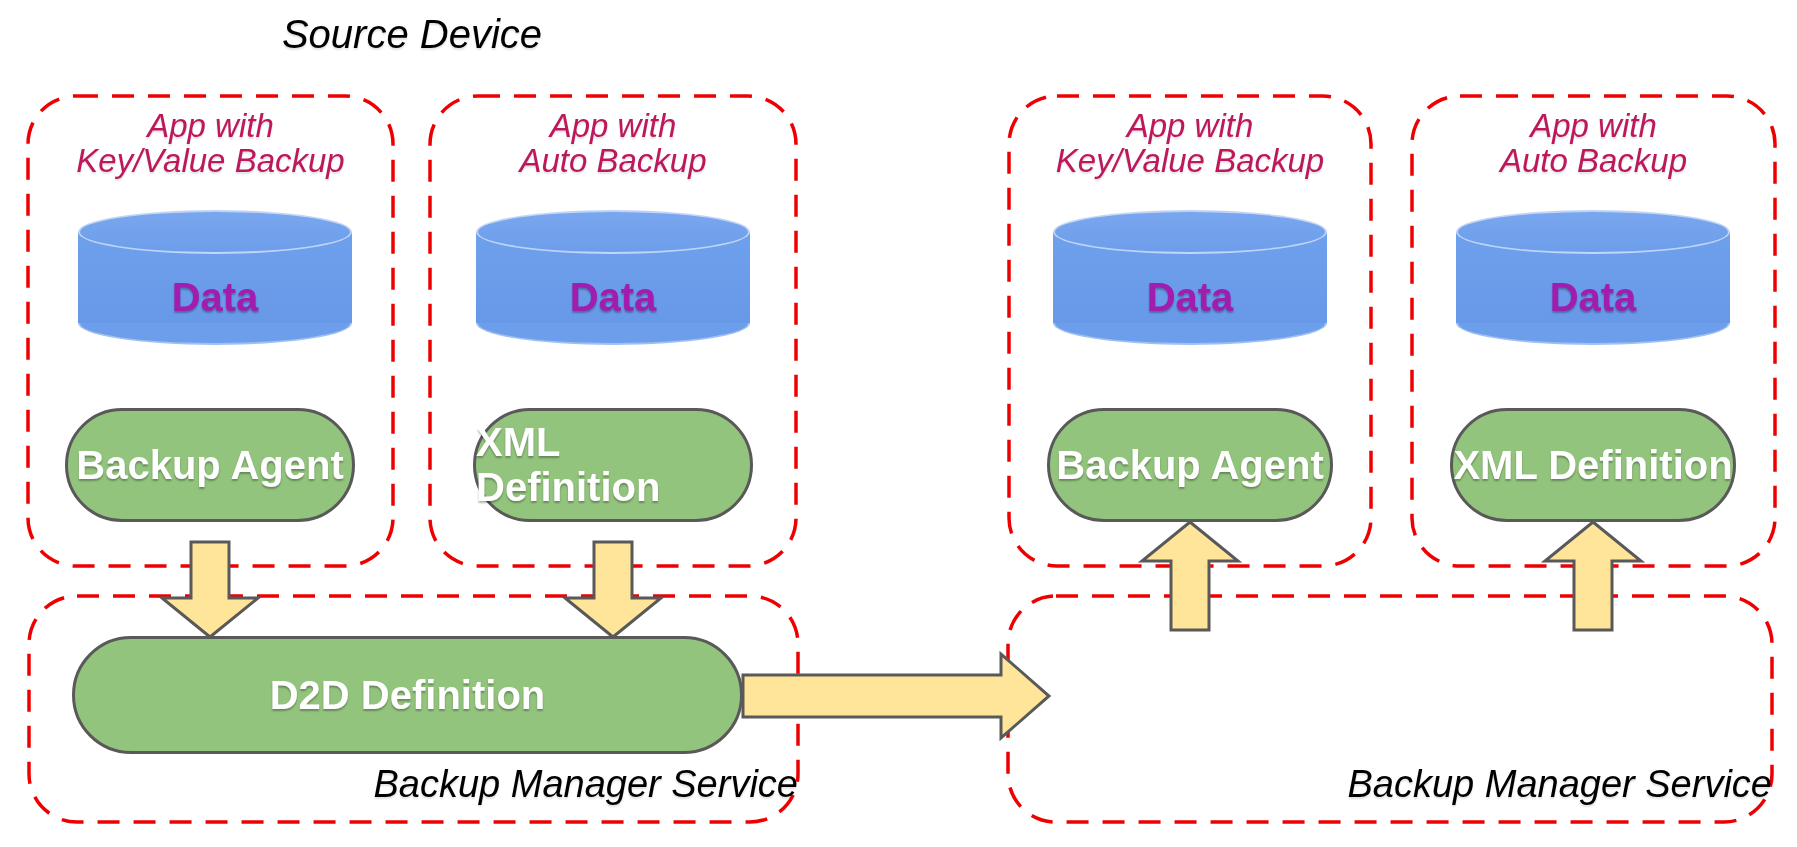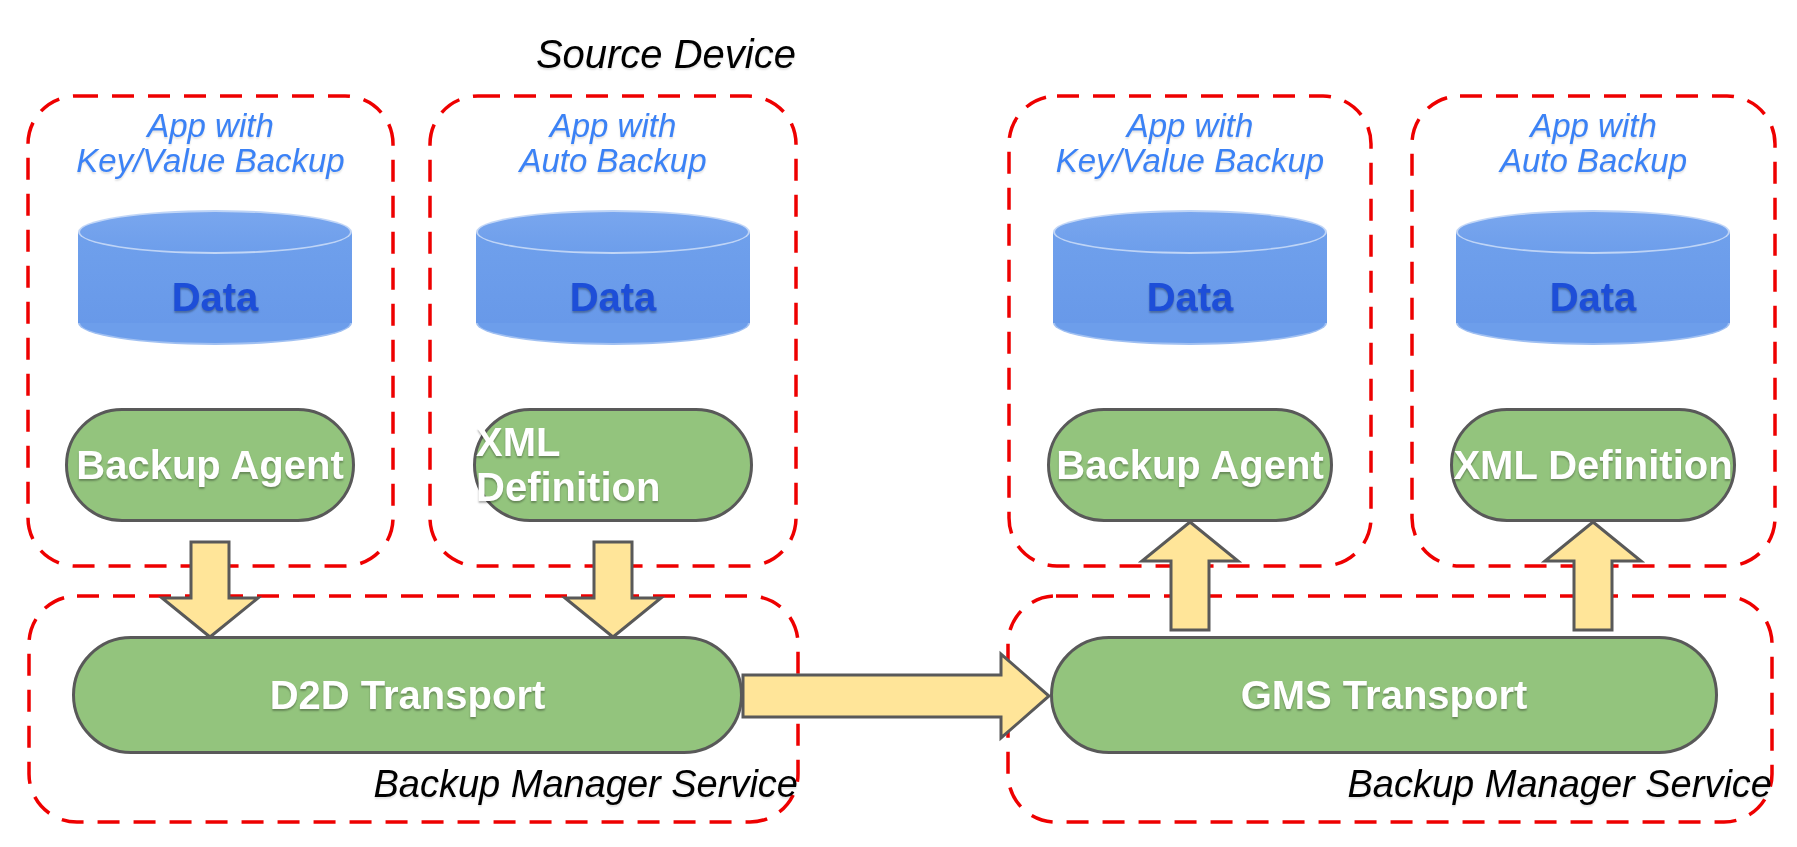--- a/index.html
+++ b/index.html
@@ -19,30 +19,29 @@
   }
   .layer-svg{position:absolute;left:0;top:0;z-index:1;}
   .abs{position:absolute;box-sizing:border-box;}
 
   .device-title{
     z-index:3;
     font-style:italic;
     font-size:40px;
     line-height:48px;
     color:#000;
-    text-align:right;
+    text-align:center;
     text-shadow:0 2px 2px rgba(0,0,0,0.12);
-    margin-top:20px;
   }
   .app-label{
     z-index:3;
     font-style:italic;
     font-size:33px;
     line-height:35px;
-    color:#3b82f6;
+    color:#be185d;
     text-align:center;
     text-shadow:0 2px 2px rgba(0,0,0,0.12);
   }
   .service-label{
     z-index:3;
     font-style:italic;
     font-size:38px;
     line-height:44px;
     color:#000;
     text-align:right;
@@ -58,21 +57,21 @@
   }
   .cyl .ell.bottom{top:91px;border:2px solid rgba(255,255,255,0.35);}
   .cyl .ell.top{top:0;border:2px solid rgba(255,255,255,0.55);background:linear-gradient(180deg,#79a6ee,#6d9eeb);}
   .cyl .body{
     position:absolute;left:0;top:22px;width:274px;height:91px;
     background:linear-gradient(180deg,#6fa0ec,#6899e9);
   }
   .cyl .cyl-label{
     position:absolute;left:0;top:40px;width:274px;height:95px;
     display:flex;align-items:center;justify-content:center;
-    color:#1d4ed8;font-weight:bold;font-size:40px;
+    color:#a21caf;font-weight:bold;font-size:40px;
     text-shadow:0 2px 2px rgba(0,0,0,0.3);
   }
 
   .pill{
     z-index:2;
     background:var(--green);
     border:3px solid var(--gray-border);
     border-radius:60px;
     display:flex;align-items:center;justify-content:center;
     color:#fff;font-weight:bold;font-size:40px;
@@ -145,19 +144,18 @@
     <div class="body"></div>
     <div class="ell top"></div>
     <div class="cyl-label">Data</div>
   </div>
 
   <div class="abs pill small" style="left:65px;top:408px;width:290px;">Backup Agent</div>
   <div class="abs pill small" style="left:473px;top:408px;width:280px;">XML Definition</div>
   <div class="abs pill small" style="left:1047px;top:408px;width:286px;">Backup Agent</div>
   <div class="abs pill small" style="left:1450px;top:408px;width:286px;">XML Definition</div>
 
-  <div class="abs pill large" style="left:72px;top:636px;width:671px;">D2D Transport</div>
-  <div class="abs pill large" style="left:1050px;top:636px;width:668px;">GMS Transport</div>
+  <div class="abs pill large" style="left:72px;top:636px;width:671px;">D2D Definition</div>
 
   <div class="abs service-label" style="left:29px;top:762px;width:769px;">Backup Manager Service</div>
   <div class="abs service-label" style="left:1008px;top:762px;width:764px;">Backup Manager Service</div>
 
 </div>
 
 </body></html>

